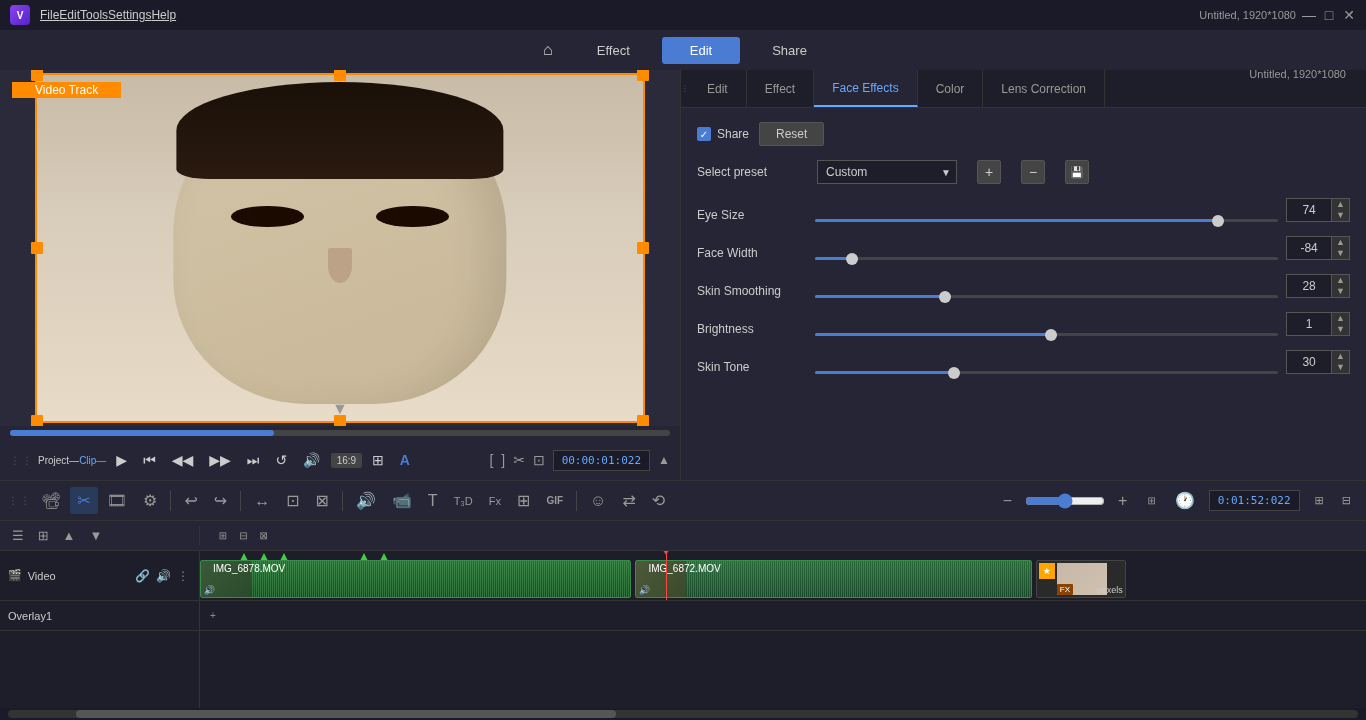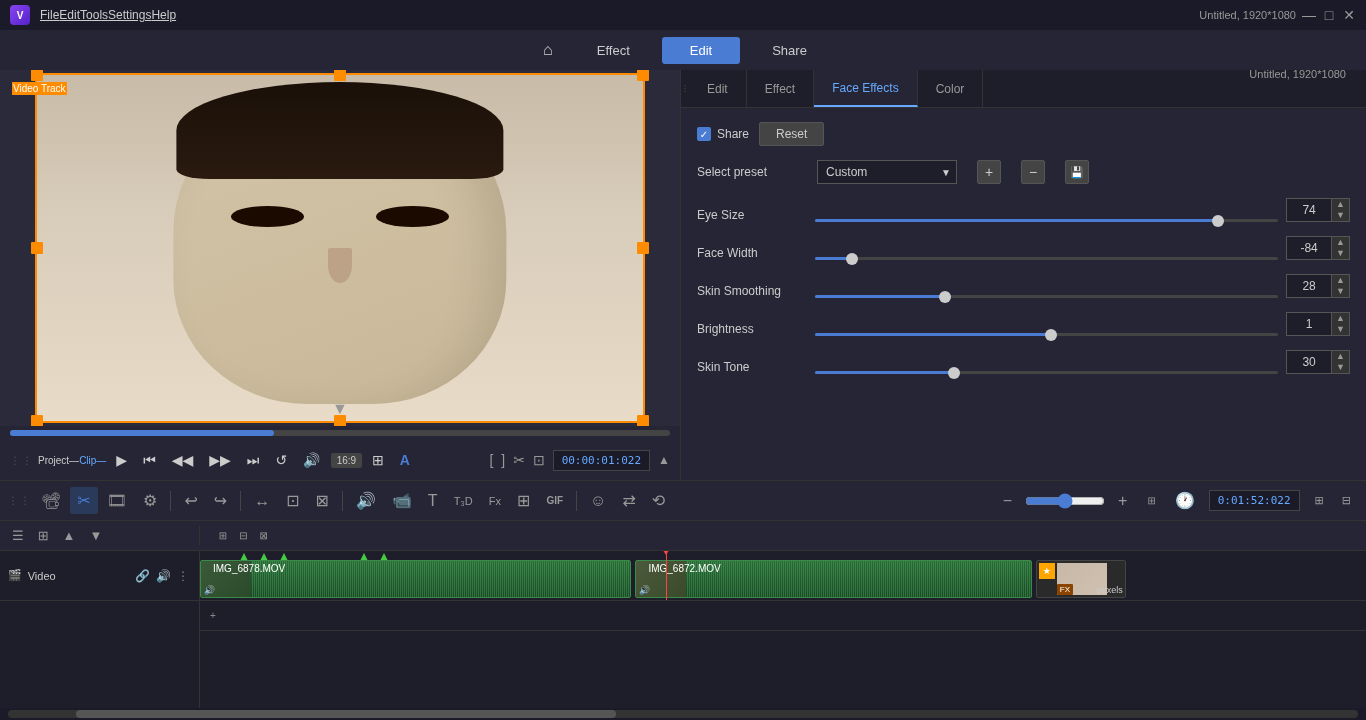--- a/index.html
+++ b/index.html
@@ -586,21 +586,21 @@
   <button class="nav-btn">Effect</button>
   <button class="nav-btn active">Edit</button>
   <button class="nav-btn">Share</button>
   <span class="nav-title">Untitled, 1920*1080</span>
 </div>
 
 <div class="main-area">
 
   <div class="preview-panel">
     <div class="video-container">
-      <span class="video-track-label" style="position:absolute;top:12px;left:12px;z-index:3;font-size:10px;background:#ff8c00;color:white;padding:1px 1px;">Video Track</span>
+      <span class="video-track-label" style="position:absolute;top:12px;left:12px;z-index:3;font-size:12px;background:#ff8c00;color:white;padding:1px 23px;">Video Track</span>
       <div class="video-frame">
 
         <div style="width:100%;height:100%;background:linear-gradient(160deg,#d4c8b8 0%,#c8bca8 20%,#e0d4c4 50%,#ece0d0 100%);display:flex;align-items:center;justify-content:center;overflow:hidden;">
 
           <div style="position:relative;width:100%;height:100%;">
 
             <div style="position:absolute;inset:0;background:linear-gradient(180deg,#c8bca8 0%,#d8ccba 40%,#e8dcc8 100%);"></div>
 
             <div style="position:absolute;left:50%;top:5%;transform:translateX(-50%);width:55%;height:90%;background:linear-gradient(160deg,#d4c4a8,#c8b898);border-radius:45% 45% 40% 40%;box-shadow:inset -20px 10px 40px rgba(0,0,0,0.1);"></div>
 
@@ -669,20 +669,23 @@
         <span>Edit</span>
       </div>
       <div class="panel-tab">
         <span>Effect</span>
       </div>
       <div class="panel-tab active">
         <span>Face Effects</span>
       </div>
       <div class="panel-tab">
         <span>Color</span>
+      </div>
+      <div class="panel-tab">
+        <span>Lens Correction</span>
       </div>
     </div>
 
     <div class="panel-content">
 
       <div class="apply-row">
         <label class="checkbox-label">
           <div class="checkbox">✓</div>
           <span>Share</span>
         </label>
@@ -848,20 +851,23 @@
         <div class="track-label">
           <span style="color:#888;font-size:11px;">🎬</span>
           <span class="track-label-text">Video</span>
           <div style="margin-left:auto;display:flex;gap:2px;">
             <button class="track-icon-btn">🔗</button>
             <button class="track-icon-btn">🔊</button>
             <button class="track-icon-btn">⋮</button>
           </div>
         </div>
 
+        <div class="track-label-overlay">
+          <span class="track-label-text">Overlay1</span>
+        </div>
       </div>
 
       <div class="track-content">
 
         <div class="track-row">
 
           <div class="playhead">
             <div class="playhead-marker"></div>
           </div>
 

